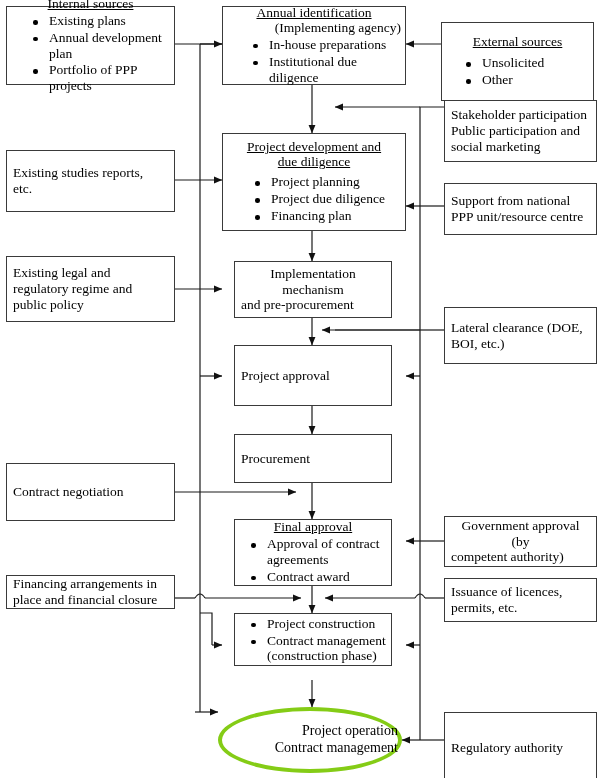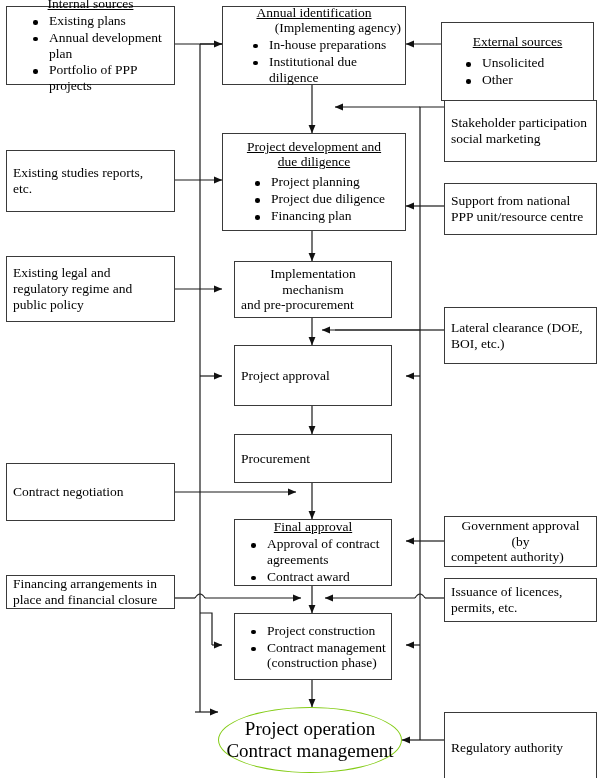--- a/index.html
+++ b/index.html
@@ -67,30 +67,30 @@
     position:absolute;
     left:0;
     top:7px;
     width:4.5px;height:4.5px;
     background:#000;
     border-radius:50%;
   }
   .ellipse{
     position:absolute;
     box-sizing:border-box;
-    border:1px solid #84cc16;
+    border:4px solid #84cc16;
     border-radius:50%;
     background:#fff;
     display:flex;
     flex-direction:column;
-    align-items:center;
+    align-items:flex-end;
     justify-content:center;
     text-align:center;
     line-height:1.18;
-    font-size:19px;
+    font-size:14px;
     z-index:3;
   }
 </style>
 </head>
 <body>
 
 <div id="canvas">
 
   <svg id="wires" viewBox="0 0 603 778">
     <defs>
@@ -187,20 +187,21 @@
   <div class="node" style="left:441px;top:6px;width:153px;height:79px;padding:5px 4px;margin-top:16px;">
     <div class="title">External sources</div>
     <ul class="bullets" style="padding-left:20px;margin-top:6px;">
       <li>Unsolicited</li>
       <li>Other</li>
     </ul>
   </div>
 
   <div class="node center" style="left:444px;top:100px;width:153px;height:62px;">
     <div class="plain">Stakeholder participation</div>
+    <div class="plain">Public participation and</div>
     <div class="plain">social marketing</div>
   </div>
 
   <div class="node center" style="left:6px;top:150px;width:169px;height:62px;">
     <div class="plain">Existing studies reports,</div>
     <div class="plain">etc.</div>
   </div>
 
   <div class="node" style="left:222px;top:133px;width:184px;height:98px;padding:5px 4px;">
     <div class="title">Project development and</div>
@@ -261,21 +262,21 @@
   <div class="node center" style="left:6px;top:575px;width:169px;height:34px;">
     <div class="plain">Financing arrangements in</div>
     <div class="plain">place and financial closure</div>
   </div>
 
   <div class="node center" style="left:444px;top:578px;width:153px;height:44px;">
     <div class="plain">Issuance of licences,</div>
     <div class="plain">permits, etc.</div>
   </div>
 
-  <div class="node" style="left:234px;top:613px;width:158px;height:67px;padding:4px 2px;">
+  <div class="node" style="left:234px;top:613px;width:158px;height:53px;padding:4px 2px;">
     <ul class="bullets" style="padding-left:14px;">
       <li>Project construction</li>
       <li>Contract management (construction phase)</li>
     </ul>
   </div>
 
   <div class="ellipse" style="left:218px;top:707px;width:184px;height:66px;">
     <div>Project operation</div>
     <div>Contract management</div>
   </div>

